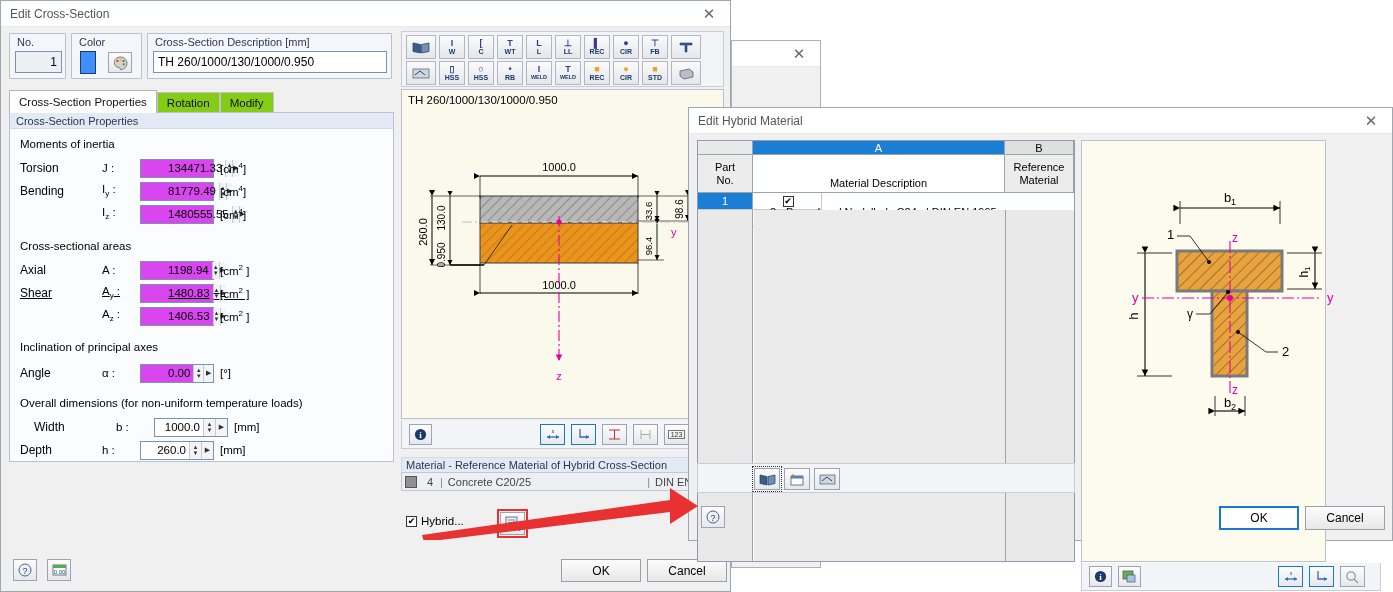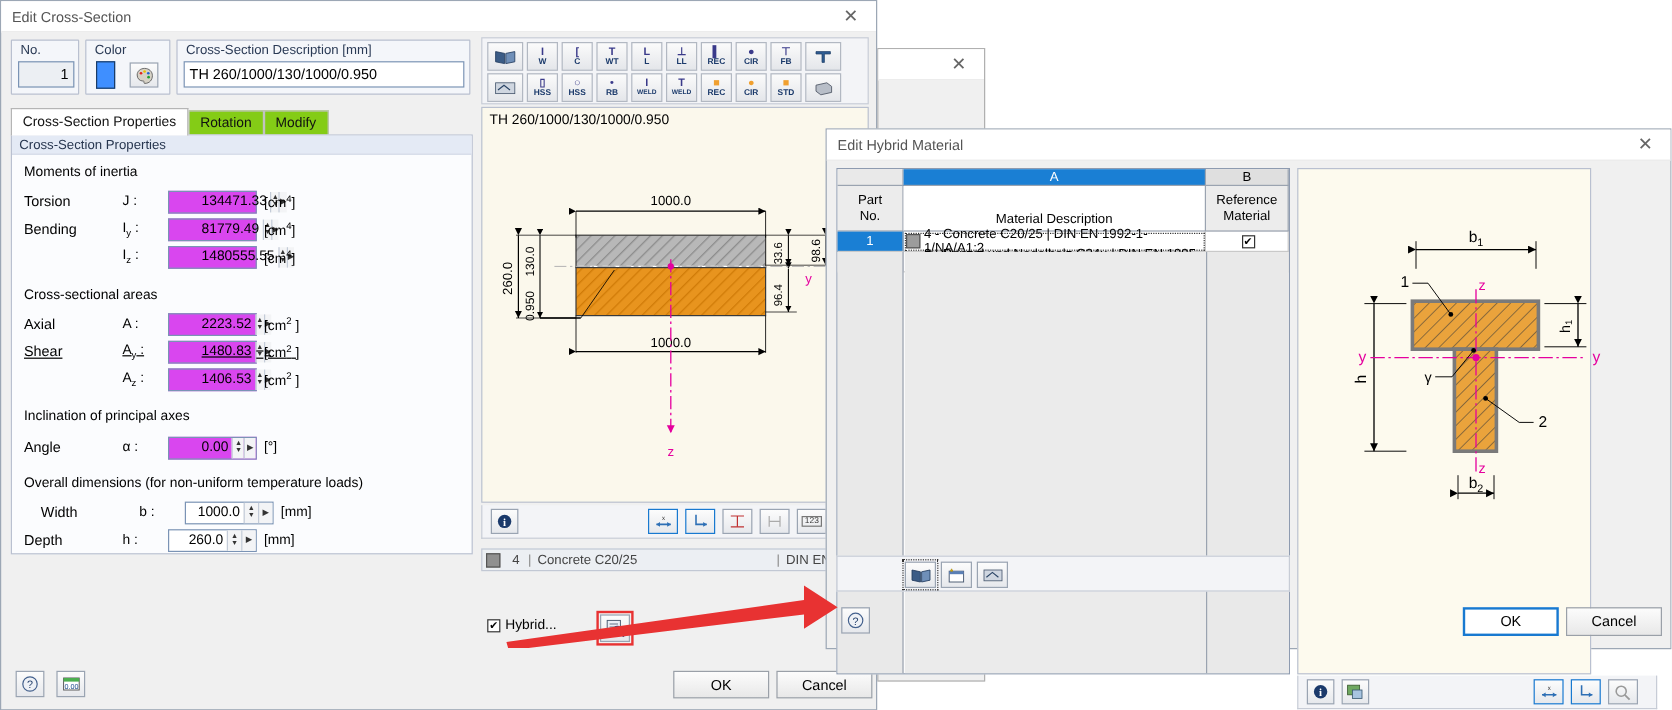--- a/index.html
+++ b/index.html
@@ -305,21 +305,21 @@
         </span>
         <span class="unit">[cm<sup>4</sup>]</span>
       </div>
 
       <div class="sect" style="position:absolute; left:10px; top:127px;">Cross-sectional areas</div>
 
       <div class="row" style="left:10px; top:147px;">
         <span class="rowlbl">Axial</span>
         <span class="rowsym">A :</span>
         <span class="spin ro">
-          <span class="v">2223.52</span>
+          <span class="v">1198.94</span>
           <span class="arrows">▲<br>▼</span>
           <span class="more">▶</span>
         </span>
         <span class="unit">[cm<sup>2</sup> ]</span>
       </div>
 
       <div class="row" style="left:10px; top:170px;text-decoration:underline;">
         <span class="rowlbl">Shear</span>
         <span class="rowsym">A<sub>y</sub> :</span>
         <span class="spin ro">
@@ -592,20 +592,21 @@
           <line x1="12" y1="2" x2="12" y2="11" stroke="#aaa" stroke-width="1"></line>
           <line x1="3" y1="6.5" x2="12" y2="6.5" stroke="#aaa" stroke-width="1"></line>
         </svg>
       </div>
       <div class="iconbtn" style="position:absolute; left:262px; top:3px; width:25px; height:21px;">
         <span style="font-size:7px; border:1px solid #777; padding:0 2px; color:#333;">123</span>
       </div>
     </div>
 
     <div id="matbar">
+      <div class="matheader">Material - Reference Material of Hybrid Cross-Section</div>
       <div class="matrow">
         <span class="swatch" style="background:#909090;"></span>
         <span style="width:20px; text-align:center;">4</span>
         <span style="color:#888;">|</span>
         <span style="margin-left:5px; flex:1;">Concrete C20/25</span>
         <span style="color:#888;">|</span>
         <span style="margin-left:5px; width:68px;">DIN EN 199</span>
       </div>
     </div>
 
@@ -646,24 +647,20 @@
         </div>
         <div class="subcell" style="width:252px; background:#fff; justify-content:flex-end; padding-bottom:2px;">Material Description</div>
         <div class="subcell" style="width:69px;">
           <span>Reference</span>
           <span>Material</span>
         </div>
       </div>
 
       <div class="trow">
         <div class="tcell no sel" style="width:55px;">1</div>
-        <div class="tcell" style="width:252px; outline:1px dotted #333; outline-offset:-2px;">
-          <span class="swatch" style="background:#9c9c9c;"></span>
-          <span>4 - Concrete C20/25 | DIN EN 1992-1-1/NA/A1:2</span>
-        </div>
         <div class="tcell" style="width:69px; justify-content:center;">
           <span class="cb">✔</span>
         </div>
       </div>
 
       <div class="trow">
         <div class="tcell no" style="width:55px;">2</div>
         <div class="tcell" style="width:252px;">
           <span class="swatch" style="background:#e8870f;"></span>
           <span>3 - Pappel und Nadelholz C24u | DIN EN 1995-1</span>

